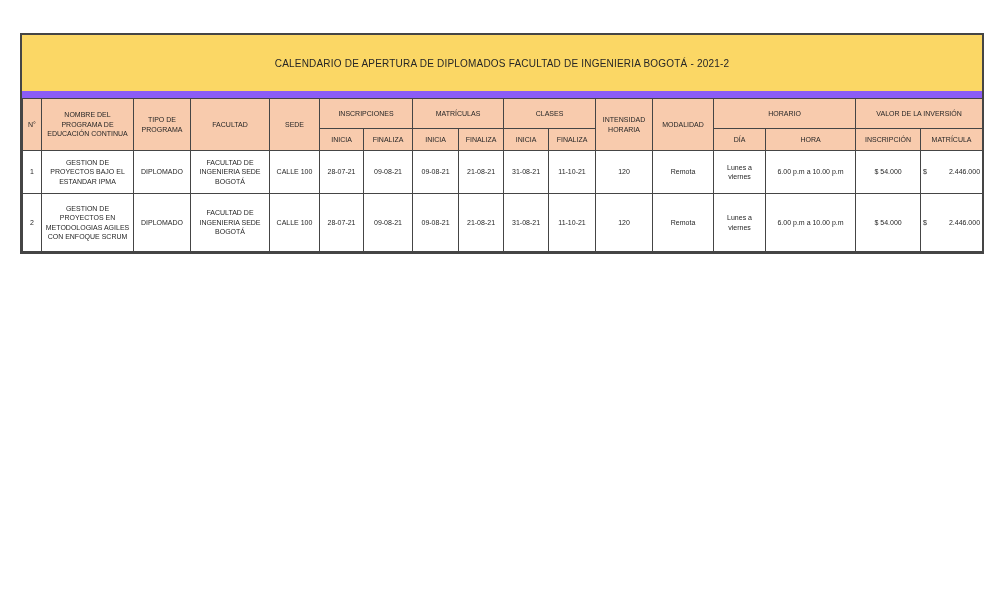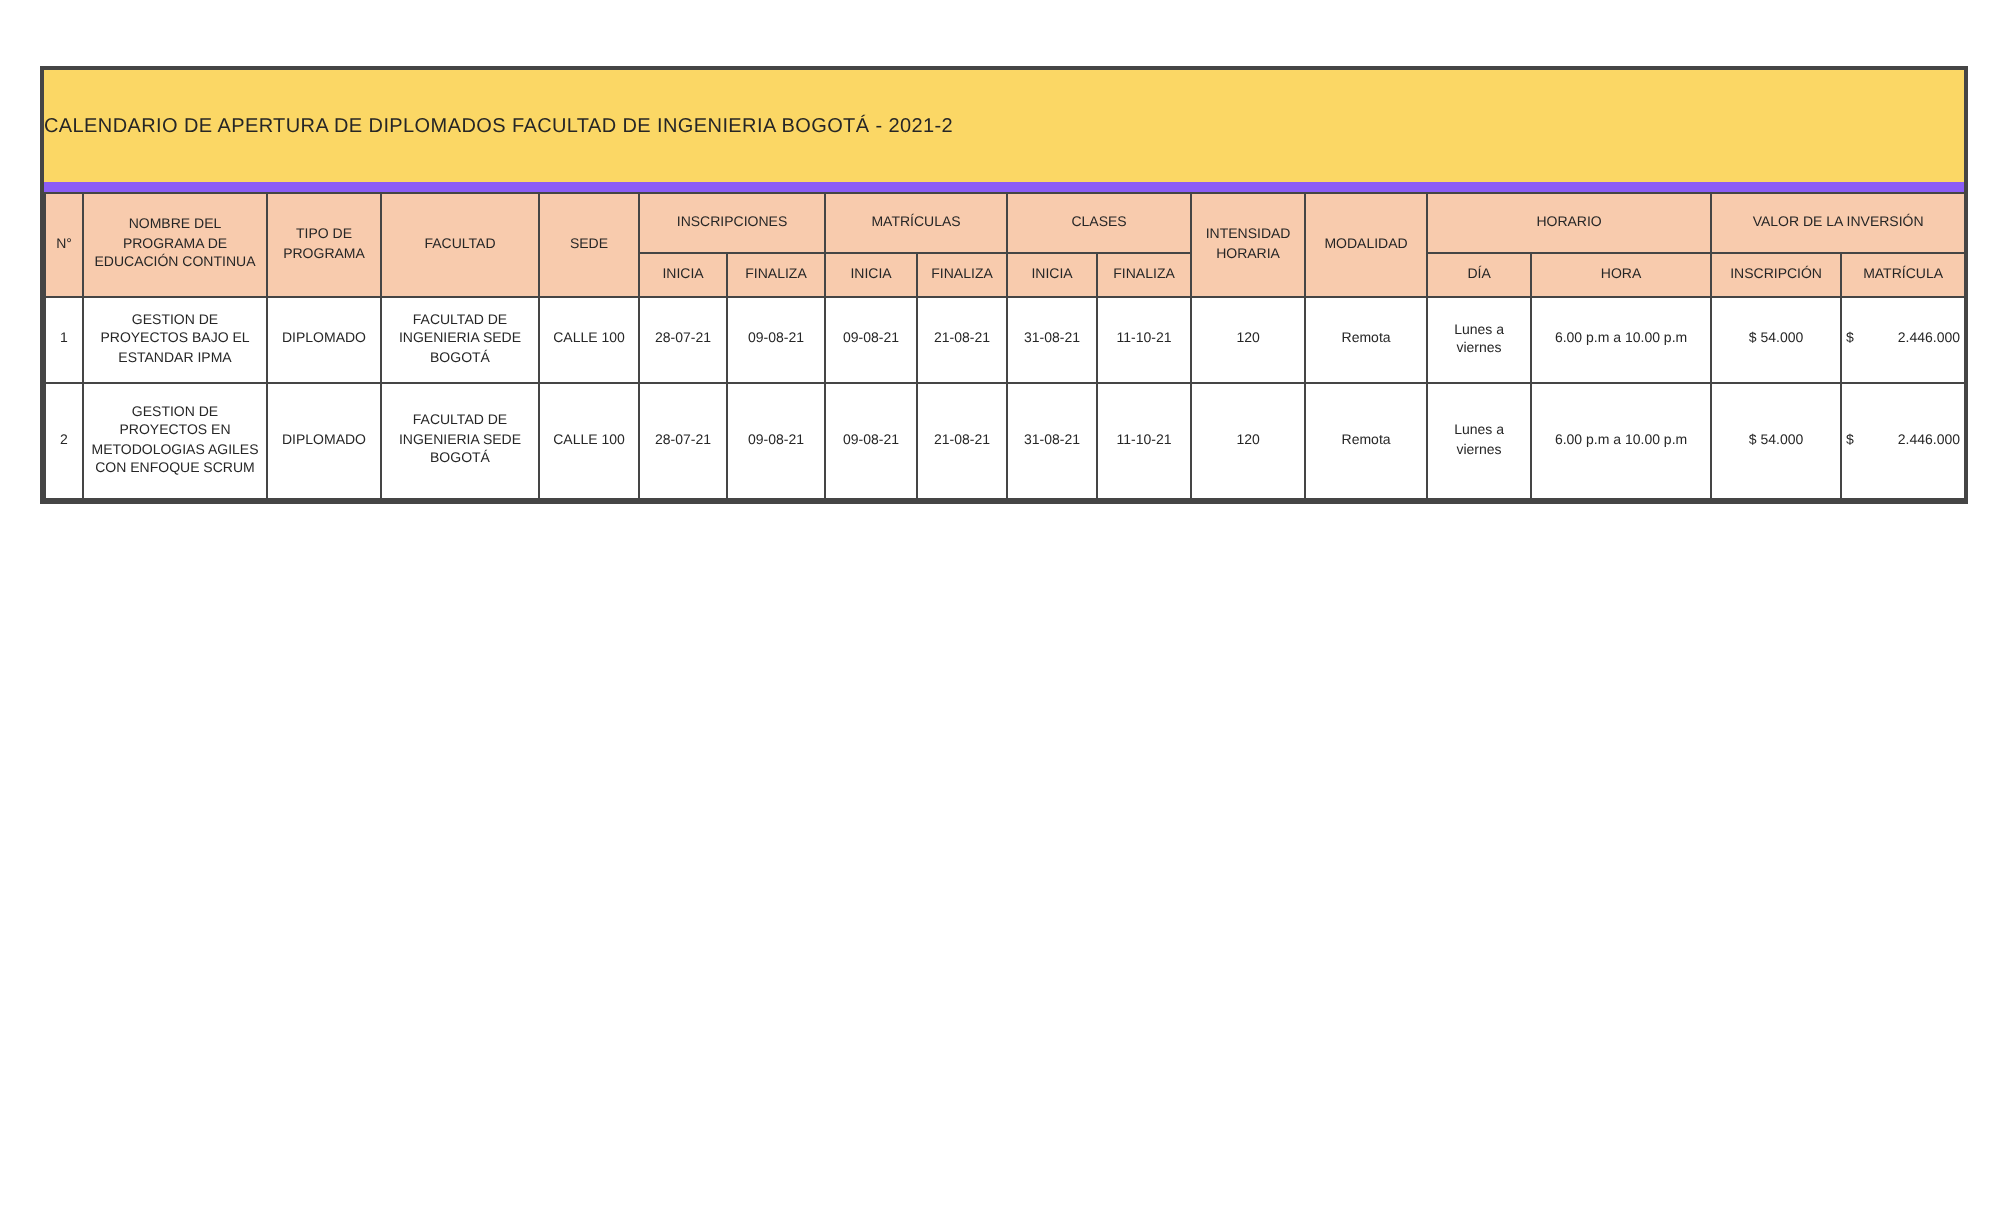--- a/index.html
+++ b/index.html
@@ -21,23 +21,24 @@
     left: 20px;
     top: 33px;
     width: 960px;
     border: 2px solid #454545;
   }
   .banner {
     background: #FBD765;
     height: 56px;
     display: flex;
     align-items: center;
+    justify-content: center;
     font-size: 10px;
     letter-spacing: 0.2px;
-    border-bottom: 5px solid #8b5cf6;
+    border-bottom: 7px solid #8b5cf6;
   }
   table.cal {
     border-collapse: collapse;
     table-layout: fixed;
     width: 100%;
     font-size: 7px;
   }
   table.cal th, table.cal td {
     border: 1px solid #454545;
     padding: 1px 2px;

